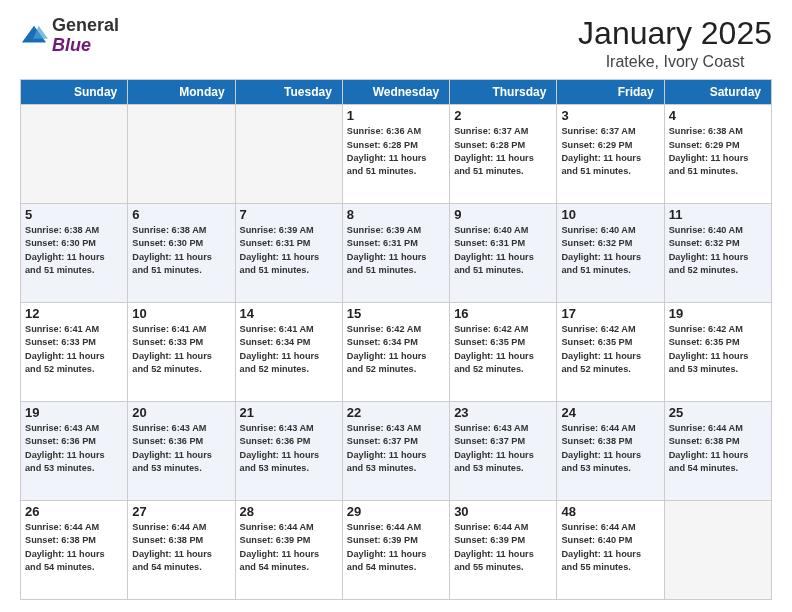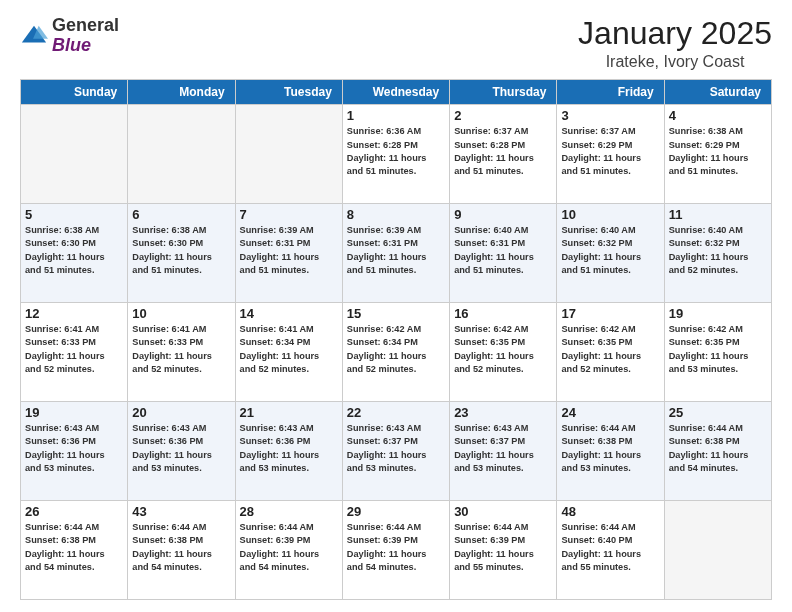--- a/index.html
+++ b/index.html
@@ -319,21 +319,21 @@
         </tr>
         <tr>
           <td>
             <span class="day-num">26</span>
             <div class="day-info" style="white-space: pre-line;">Sunrise: 6:44 AM
 Sunset: 6:38 PM
 Daylight: 11 hours
 and 54 minutes.</div>
           </td>
           <td>
-            <span class="day-num">43</span>
+            <span class="day-num">27</span>
             <div class="day-info" style="white-space: pre-line;">Sunrise: 6:44 AM
 Sunset: 6:38 PM
 Daylight: 11 hours
 and 54 minutes.</div>
           </td>
           <td>
             <span class="day-num">28</span>
             <div class="day-info" style="white-space: pre-line;">Sunrise: 6:44 AM
 Sunset: 6:39 PM
 Daylight: 11 hours

